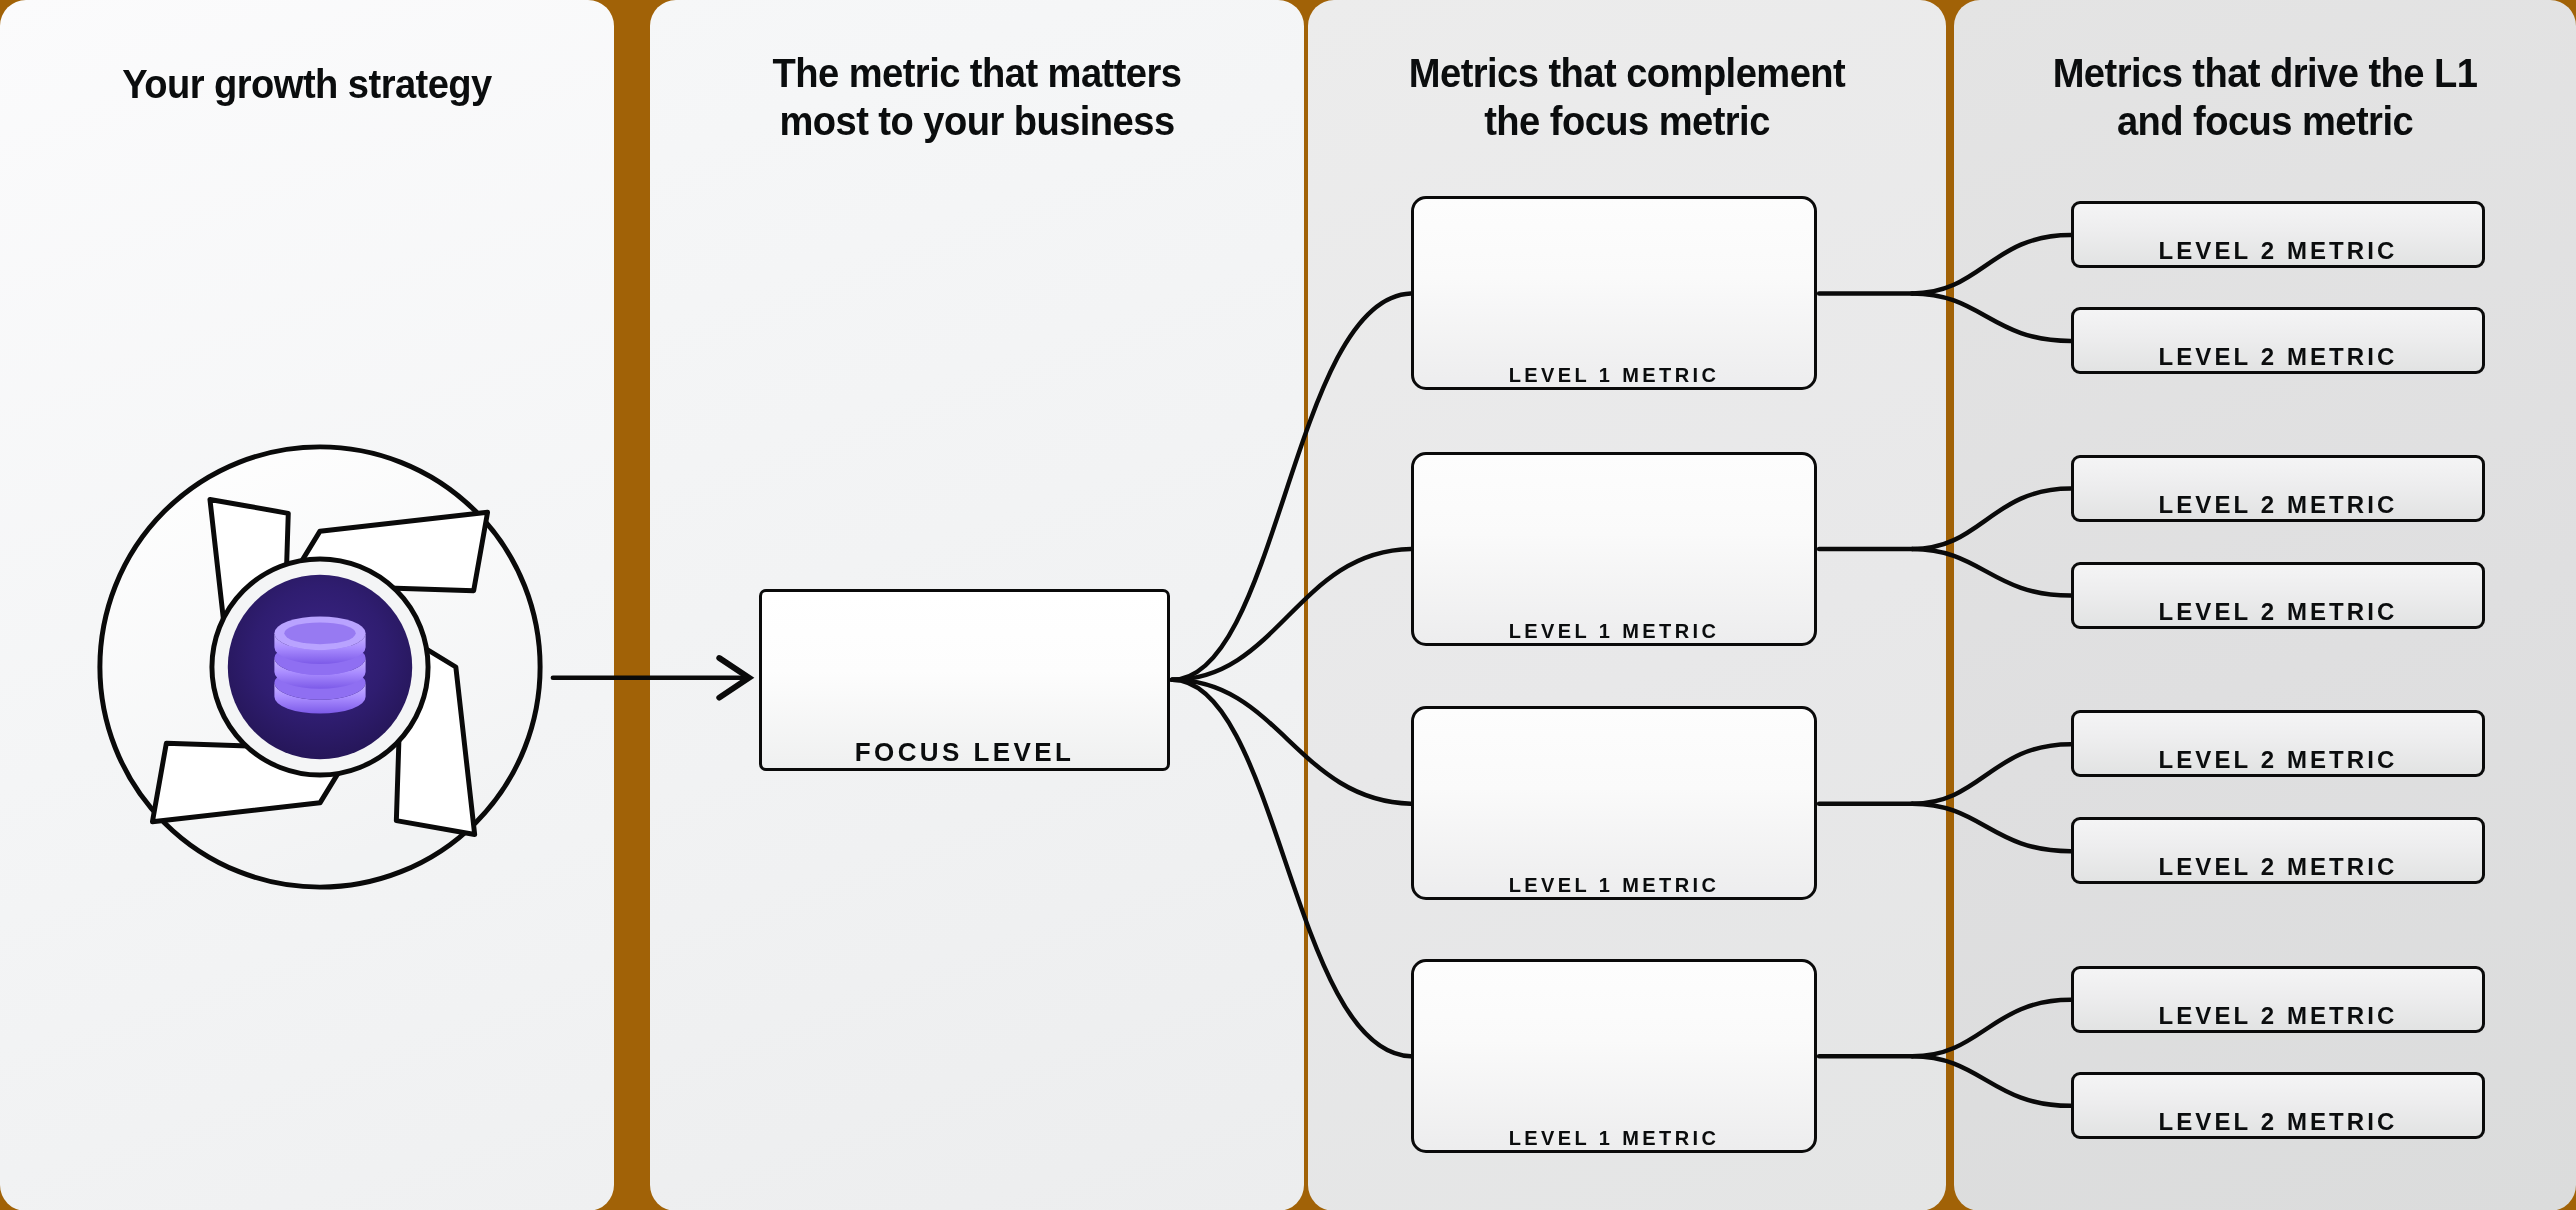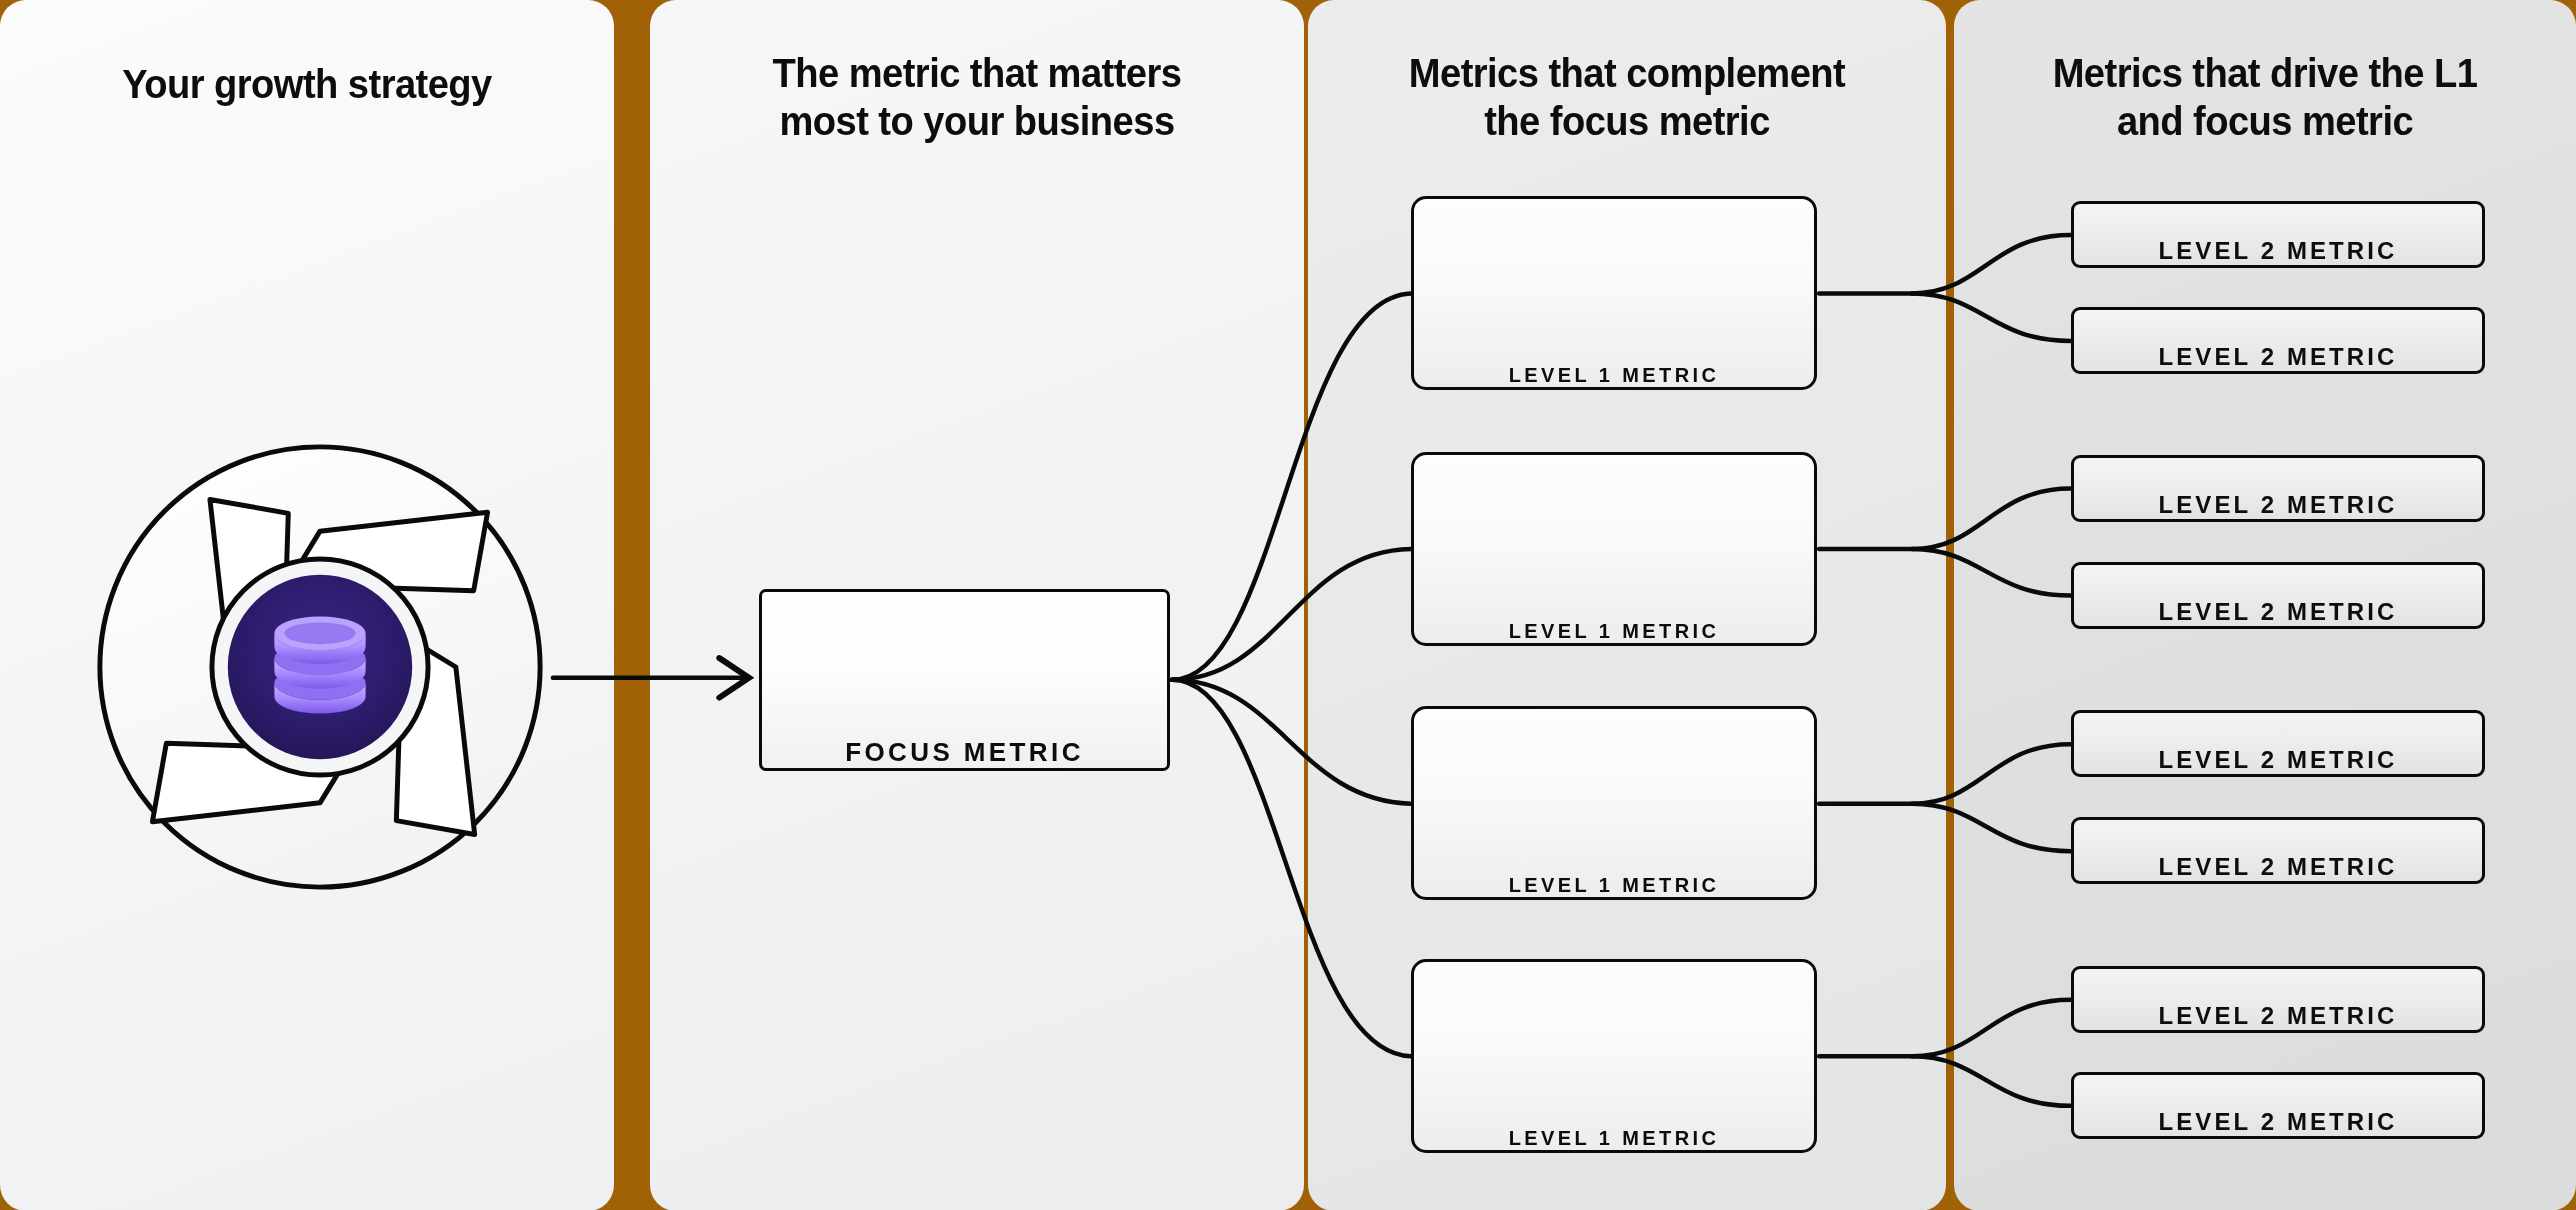--- a/index.html
+++ b/index.html
@@ -197,21 +197,21 @@
       <path d="M189 240 a46 17 0 0 0 92 0 v-14 a46 17 0 0 1 -92 0 z" fill="url(#discGrad)"></path>
       <ellipse cx="235" cy="226" rx="46" ry="17" fill="#8f6ff2"></ellipse>
 
       <path d="M189 215 a46 17 0 0 0 92 0 v-14 a46 17 0 0 1 -92 0 z" fill="url(#discGrad)"></path>
       <ellipse cx="235" cy="201" rx="46" ry="17" fill="#b9a3ff"></ellipse>
       <ellipse cx="235" cy="201" rx="36" ry="11" fill="#7c5ae8" opacity="0.55"></ellipse>
     </g>
   </svg>
 
   <div class="mbox" id="focus-metric">
-    <span>FOCUS METRIC</span>
+    <span>FOCUS LEVEL</span>
   </div>
 
   <div class="mbox l1box" id="l1-0">
     <span>LEVEL 1 METRIC</span>
   </div>
   <div class="mbox l1box" id="l1-1">
     <span>LEVEL 1 METRIC</span>
   </div>
   <div class="mbox l1box" id="l1-2">
     <span>LEVEL 1 METRIC</span>

